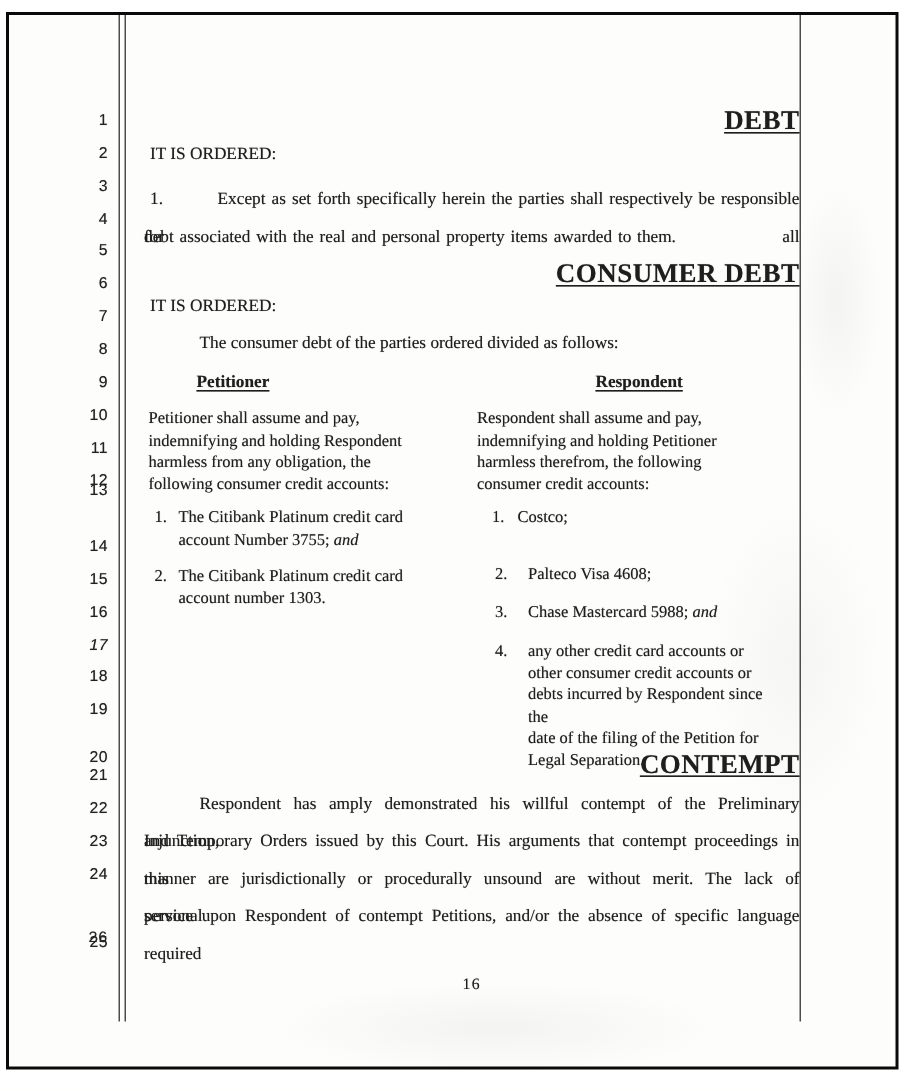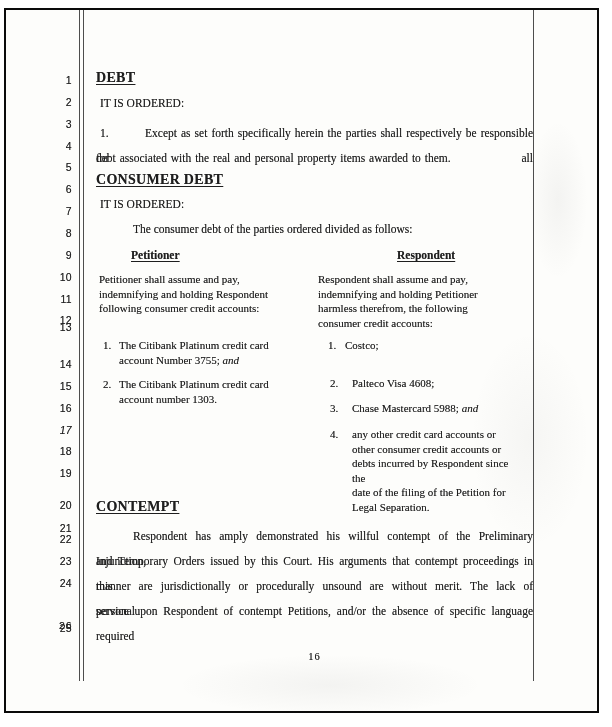--- a/index.html
+++ b/index.html
@@ -22,21 +22,21 @@
   .line-col{position:absolute;left:38px;top:0;width:34px;height:727px;}
   .line-no{
     position:absolute;right:0;width:34px;text-align:right;
     font-family:"Liberation Sans","DejaVu Sans",sans-serif;
     font-size:10.5px;color:#222;letter-spacing:.3px;
   }
   
   .content{position:absolute;left:96px;top:0;width:437px;height:727px;font-size:11.5px;}
   .blk{position:absolute;left:0;width:437px;}
   .heading{
-    text-align:left;font-weight:700;font-size:14px;letter-spacing:.3px;
+    text-align:right;font-weight:700;font-size:18px;letter-spacing:.3px;
     text-decoration:underline;text-decoration-thickness:1.4px;text-underline-offset:2px;
   }
   .ordered{padding-left:4px;}
   .jline{
     line-height:25px;text-align:justify;text-align-last:justify;
     word-spacing:1px;
   }
   .jline.last{text-align-last:left;}
   .para-num{display:inline-block;width:41px;padding-left:4px;}
   .indent1{text-indent:37px;}
@@ -86,21 +86,21 @@
       <div class="line-no" style="top: 292.5px;">11</div>
       <div class="line-no" style="top: 314.35px;">12</div>
       <div class="line-no" style="top: 321px;">13</div>
       <div class="line-no" style="top: 358.05px;">14</div>
       <div class="line-no" style="top: 379.9px;">15</div>
       <div class="line-no" style="top: 401.75px;">16</div>
       <div class="line-no" style="top: 423.6px; font-style: italic;">17</div>
       <div class="line-no" style="top: 445.45px;">18</div>
       <div class="line-no" style="top: 467.3px;">19</div>
       <div class="line-no" style="top: 499px;">20</div>
-      <div class="line-no" style="top: 522px;">21</div>
+      <div class="line-no" style="top: 511px;">21</div>
       <div class="line-no" style="top: 532.85px;">22</div>
       <div class="line-no" style="top: 554.7px;">23</div>
       <div class="line-no" style="top: 576.55px;">24</div>
       <div class="line-no" style="top: 598.4px; margin-top: 24px;">25</div>
       <div class="line-no" style="top: 620.25px; font-family: Liberation Mono, monospace;">26</div>
     </div>
 
   <div class="content">
 
     <div class="blk heading" style="top:70px">DEBT</div>
@@ -114,20 +114,21 @@
     <div class="blk heading" style="top:172px">CONSUMER DEBT</div>
     <div class="blk ordered" style="top:198px">IT IS ORDERED:</div>
     <div class="blk indent1" style="top:223px">The consumer debt of the parties ordered divided as follows:</div>
 
     <div class="colhead" style="left:35px;top:249px">Petitioner</div>
     <div class="colhead" style="left:301px;top:249px">Respondent</div>
 
     <div class="colpara" style="left:3px;top:272px;width:200px">
       <div>Petitioner shall assume and pay,</div>
       <div>indemnifying and holding Respondent</div>
+      <div>harmless from any obligation, the</div>
       <div>following consumer credit accounts:</div>
     </div>
 
     <div class="colpara" style="left:222px;top:272px;width:200px">
       <div>Respondent shall assume and pay,</div>
       <div>indemnifying and holding Petitioner</div>
       <div>harmless therefrom, the following</div>
       <div>consumer credit accounts:</div>
     </div>
 

